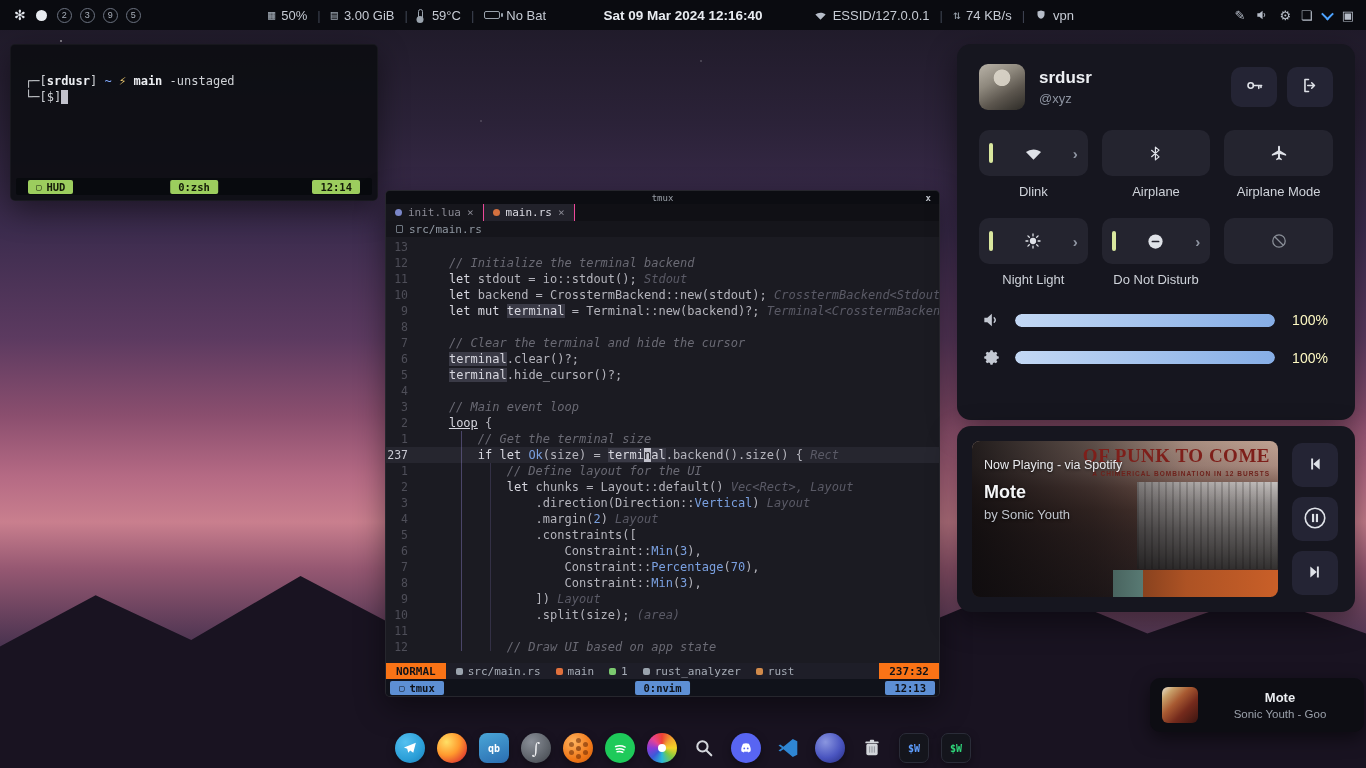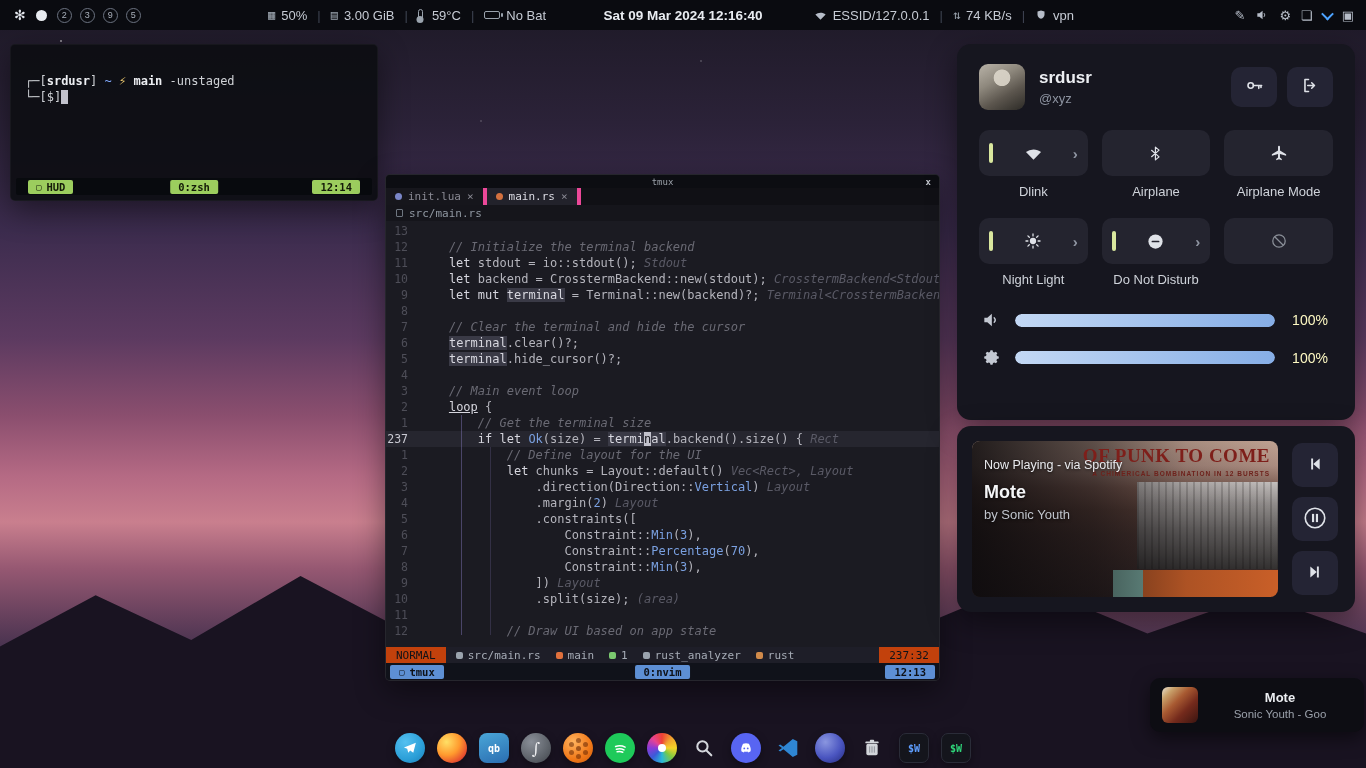--- a/index.html
+++ b/index.html
@@ -48,26 +48,26 @@
   .termwin{left:10px;top:44px;width:368px;height:157px;background:rgba(12,13,18,.9);border:1px solid rgba(255,255,255,.04)}
   .termbody{padding:28px 14px;font:12px/19px var(--mono);color:#cfd2d6}
   .tk-t{color:#cfd2d6}.tk-tw{color:#eceef2;font-weight:bold}.tk-tb{color:#82aaff}.tk-ty{color:#e2c06a}.tk-tm{color:#9aa0a8}
   .gbar{position:absolute;left:5px;right:5px;bottom:5px;height:17px;background:rgba(8,10,14,.92);display:flex;align-items:center;padding:0 12px;border-radius:2px}
   .gbadge{background:#9ccd5e;color:#141a08;font:bold 10.5px var(--mono);padding:1px 8px;border-radius:2px;display:flex;gap:5px;align-items:center}
   .gcenter{position:absolute;left:50%;transform:translateX(-50%)}
   .gright{margin-left:auto}
   .wic{font-size:9px}
 
   
-  .edwin{left:385px;top:174px;width:555px;height:507px;background:#1b1b22;border:1px solid rgba(255,255,255,.05);display:flex;flex-direction:column}
+  .edwin{left:385px;top:190px;width:555px;height:507px;background:#1b1b22;border:1px solid rgba(255,255,255,.05);display:flex;flex-direction:column}
   .titlebar{height:13px;background:#0c0d12;display:flex;align-items:center;position:relative;flex:0 0 auto}
   .wtitle{position:absolute;left:50%;transform:translateX(-50%);font:9px var(--mono);color:#9aa0a8}
   .wclose{position:absolute;right:8px;font:bold 9px var(--mono);color:#c3c7ce;cursor:pointer}
   .tabbar{height:17px;background:#101015;display:flex;align-items:stretch;flex:0 0 auto}
-  .tab{display:flex;align-items:center;gap:6px;padding:0 9px;font:11px var(--mono);background:#16161c;color:#8a8a94;border-right:4px solid #ec4899}
+  .tab{display:flex;align-items:center;gap:6px;padding:0 9px;font:11px var(--mono);background:#16161c;color:#8a8a94;border-right:1px solid #ec4899}
   .tab.tab-active{background:#22222b;color:#dcdce4}
   .tdot{width:7px;height:7px;border-radius:50%;display:inline-block}
   .tclose{color:#8a8a94;font-size:11px}
   .pathbar{height:16px;background:#15151b;display:flex;align-items:center;gap:6px;padding:0 10px;font:11px var(--mono);color:#9098a2;flex:0 0 auto}
   .pdot{width:7px;height:8px;border:1px solid #6e7680;border-radius:1px}
   .codearea{flex:1;position:relative;overflow:hidden;background:#1b1b22;padding-top:2px}
   .crow{display:flex;height:16px;align-items:center;font:12px/16px var(--mono);color:#b4b4bc;white-space:pre}
   .gut{flex:0 0 34px;text-align:right;padding-right:12px;color:#4e4e58;font-size:11.5px}
   .curline{background:#26262f}
   .curline .gut{color:#c9c9d2}
@@ -77,21 +77,21 @@
   .tk-k{color:#d6d6de}
   .tk-ku{color:#d6d6de;text-decoration:underline}
   .tk-b{color:#7aa0e0}
   .tk-h{color:#5a5a66;font-style:italic}
   .tk-hl{background:#3a3a46;color:#d8d8e0}
   .tk-cu{background:#c2c2cc;color:#16161c}
   .guide{position:absolute;width:1px;background:#7a6fae;opacity:.5}
   .g1{left:75px;top:194px;height:220px}
   .g2{left:104px;top:226px;height:188px;opacity:.25}
   .statusline{height:16px;display:flex;align-items:center;background:#1e1e28;font:11px var(--mono);flex:0 0 auto}
-  .seg{background:#c2410c;color:#0f1218;font-weight:normal;padding:8px 10px;height:100%;display:flex;align-items:center}
+  .seg{background:#f97316;color:#0f1218;font-weight:bold;padding:8px 10px;height:100%;display:flex;align-items:center}
   .smid{flex:1;display:flex;gap:15px;padding:0 10px;color:#a6acb6;align-items:center;overflow:hidden}
   .sitem{display:flex;align-items:center;gap:5px}
   .sdot{width:7px;height:7px;border-radius:2px;display:inline-block}
   .cwdbar{height:16px;background:#13131b;color:#969ca6;font:11px var(--mono);display:flex;align-items:center;padding:0 8px;flex:0 0 auto}
   .tmuxbar{height:17px;background:#10121a;position:relative;display:flex;align-items:center;padding:0 4px;flex:0 0 auto}
   .bbadge{background:#5d8fd4;color:#0e1117;font:bold 10.5px var(--mono);padding:1px 9px;border-radius:2px;display:flex;gap:5px;align-items:center}
   .bcenter{position:absolute;left:50%;transform:translateX(-50%)}
   .bright{margin-left:auto}
 
   

